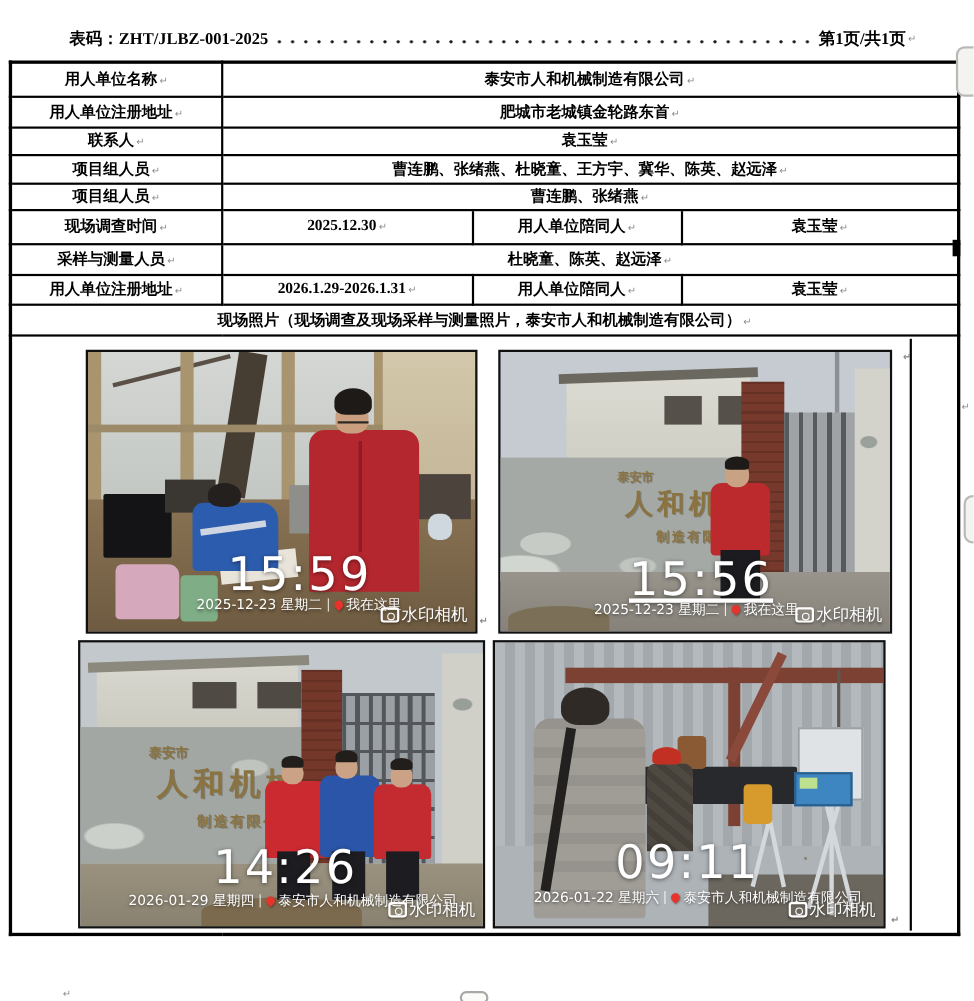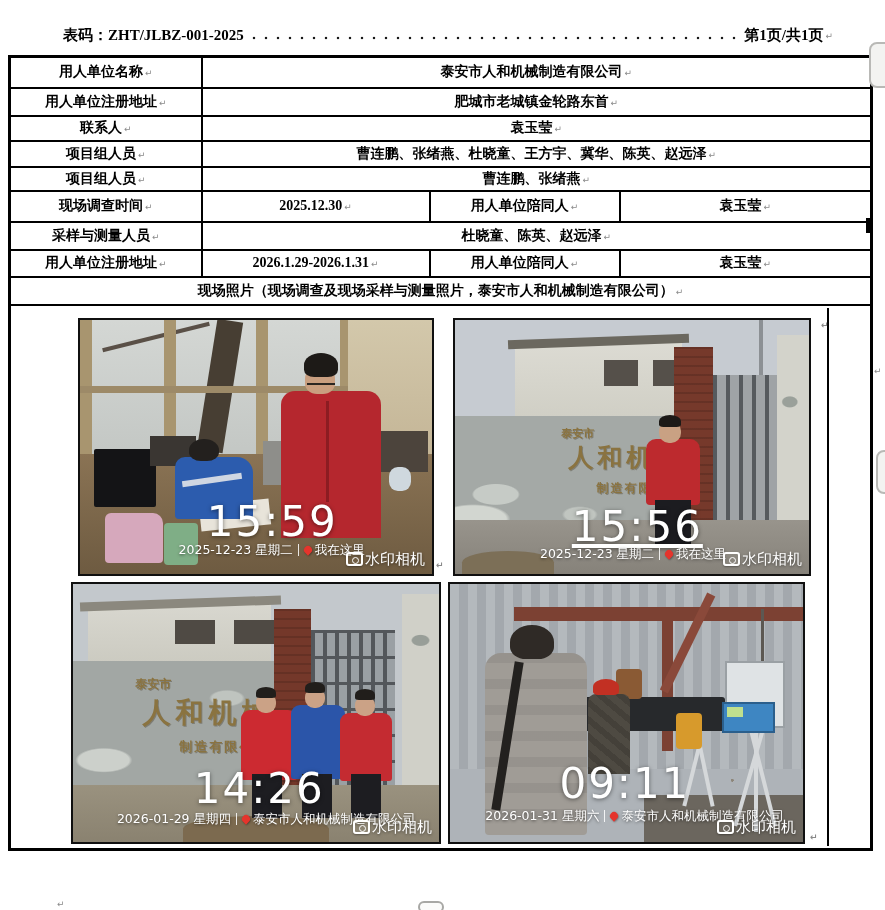--- a/index.html
+++ b/index.html
@@ -366,21 +366,21 @@
             <div class="tripod-leg" style="left:68%;top:62%;height:64px;transform:rotate(14deg);"></div>
             <div class="tripod-leg" style="left:72%;top:62%;height:64px;transform:rotate(-12deg);"></div>
             <div class="shape ph4-orange"></div>
             <div class="shape ph4-worker"></div>
             <div class="shape ph4-helmet"></div>
             <div class="shape ph4-man-body"></div>
             <div class="shape ph4-strap"></div>
             <div class="shape ph4-man-hair"></div>
             <div class="wm-time" style="left:31%;top:68%;">09:11</div>
             <div class="wm-line" style="left:10%;top:87%;">
-              <span>2026-01-31 星期六</span>
+              <span>2026-01-22 星期六</span>
               <span class="wm-sep"></span>
               <span class="pin"></span>
               <span>泰安市人和机械制造有限公司</span>
             </div>
             <div class="wm-brand">
               <span class="cam"></span>
               <span>水印相机</span>
             </div>
           </div>
 

